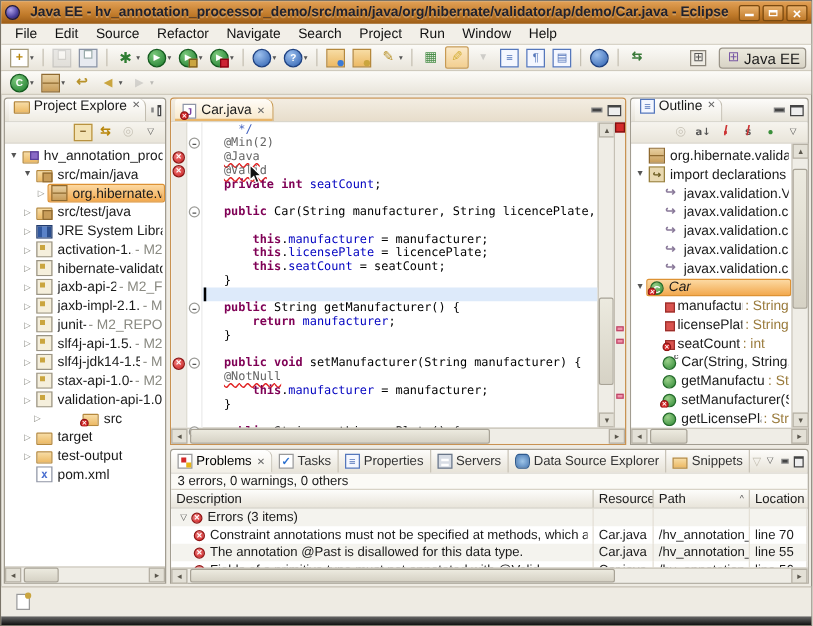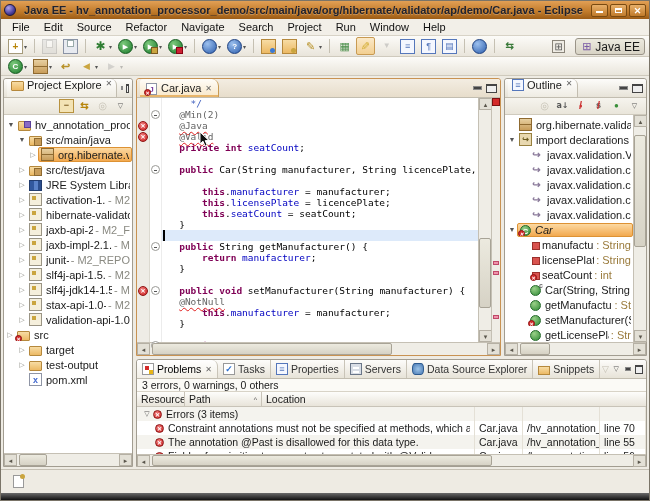--- a/index.html
+++ b/index.html
@@ -453,21 +453,21 @@
               <span class="tsuffix">- M2</span>
             </span>
           </div>
           <div class="trow" style="padding-left: 13px;">
             <span class="exp closed">▷</span>
             <span class="cnt">
               <span class="ticon t-jar"></span>
               <span class="tlabel">validation-api-1.0.0.GA</span>
             </span>
           </div>
-          <div class="trow" style="padding-left: 1px;">
+          <div class="trow" style="padding-left: 21px; gap: 29px;">
             <span class="exp closed">▷</span>
             <span class="cnt">
               <span class="ticon t-folder">
                 <span class="ov-err"></span>
               </span>
               <span class="tlabel">src</span>
             </span>
           </div>
           <div class="trow" style="padding-left: 13px;">
             <span class="exp closed">▷</span>
@@ -818,20 +818,23 @@
               <span>Snippets</span>
             </span>
             <span class="hspace"></span>
             <span class="vbtn i-filter"></span>
             <span class="vbtn i-view-menu"></span>
             <span class="wmin"></span>
             <span class="wmax"></span>
           </div>
         <div class="psummary">3 errors, 0 warnings, 0 others</div>
         <div class="pcols">
+          <span class="pc desc">
+              <span>Description</span>
+            </span>
           <span class="pc res">
               <span>Resource</span>
             </span>
           <span class="pc path">
               <span>Path</span>
               <span class="sortmark">^</span>
             </span>
           <span class="pc loc">
               <span>Location</span>
             </span>

